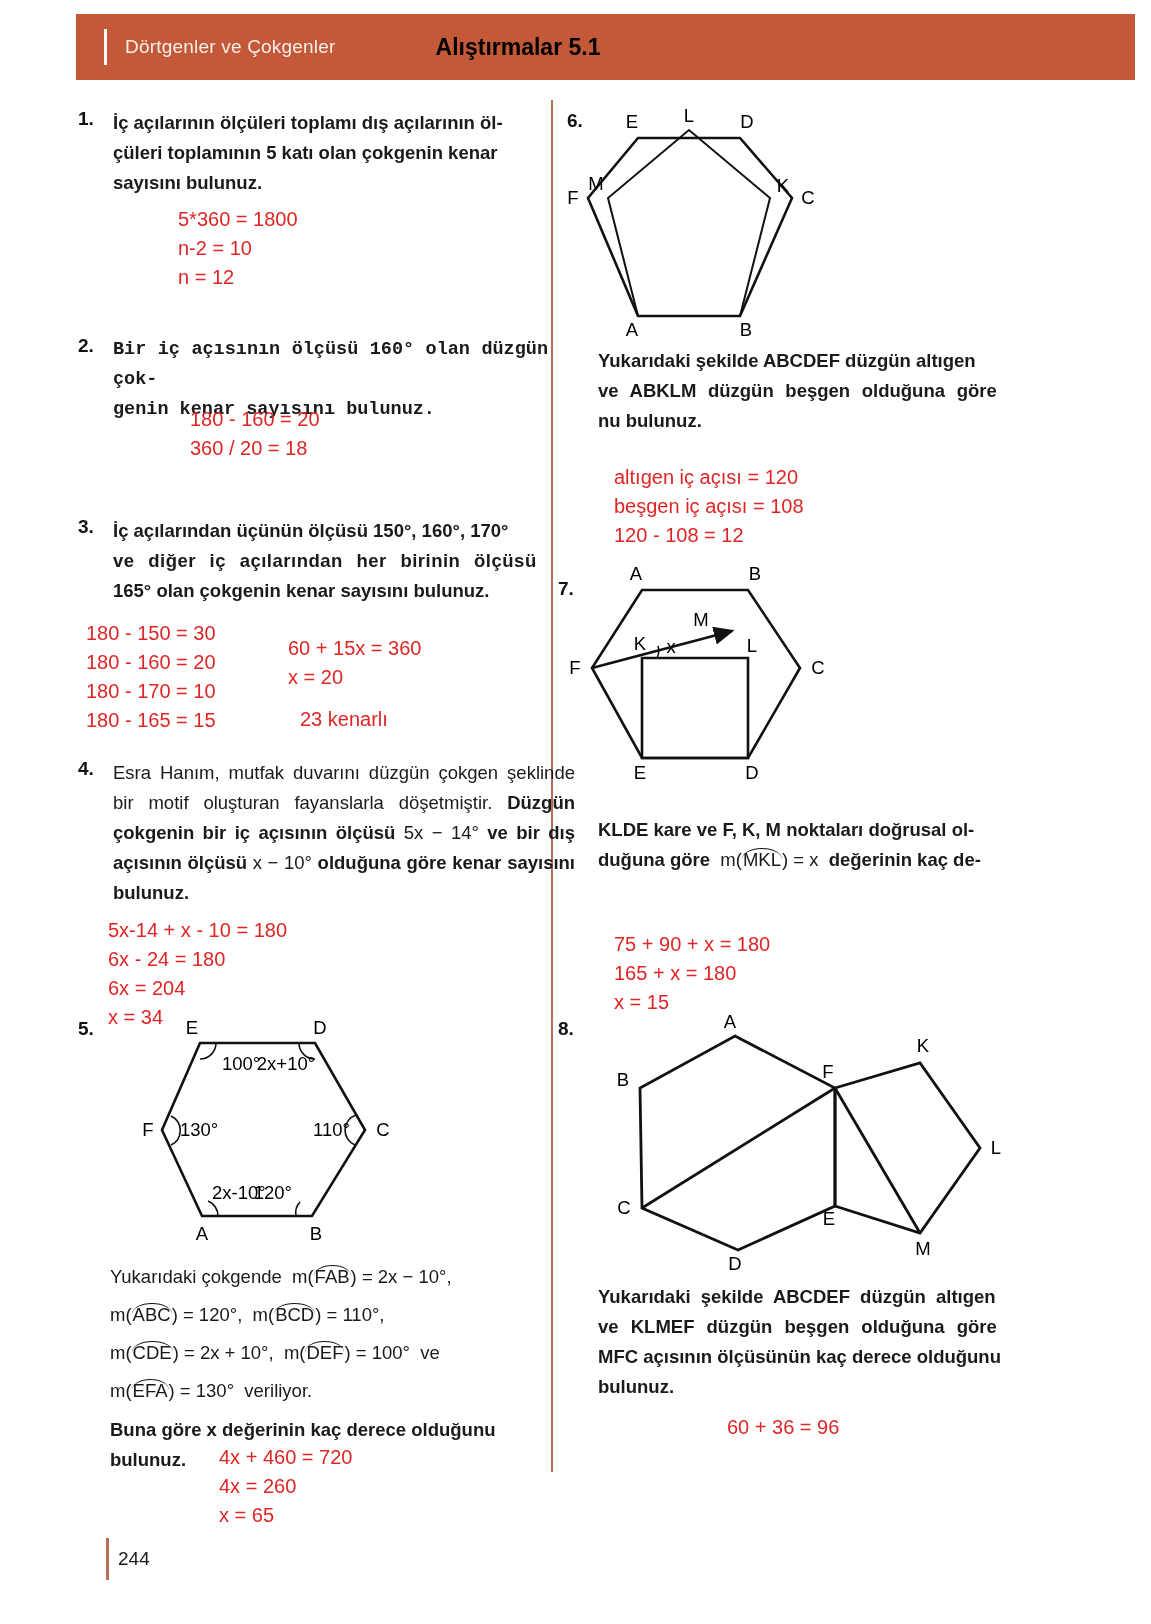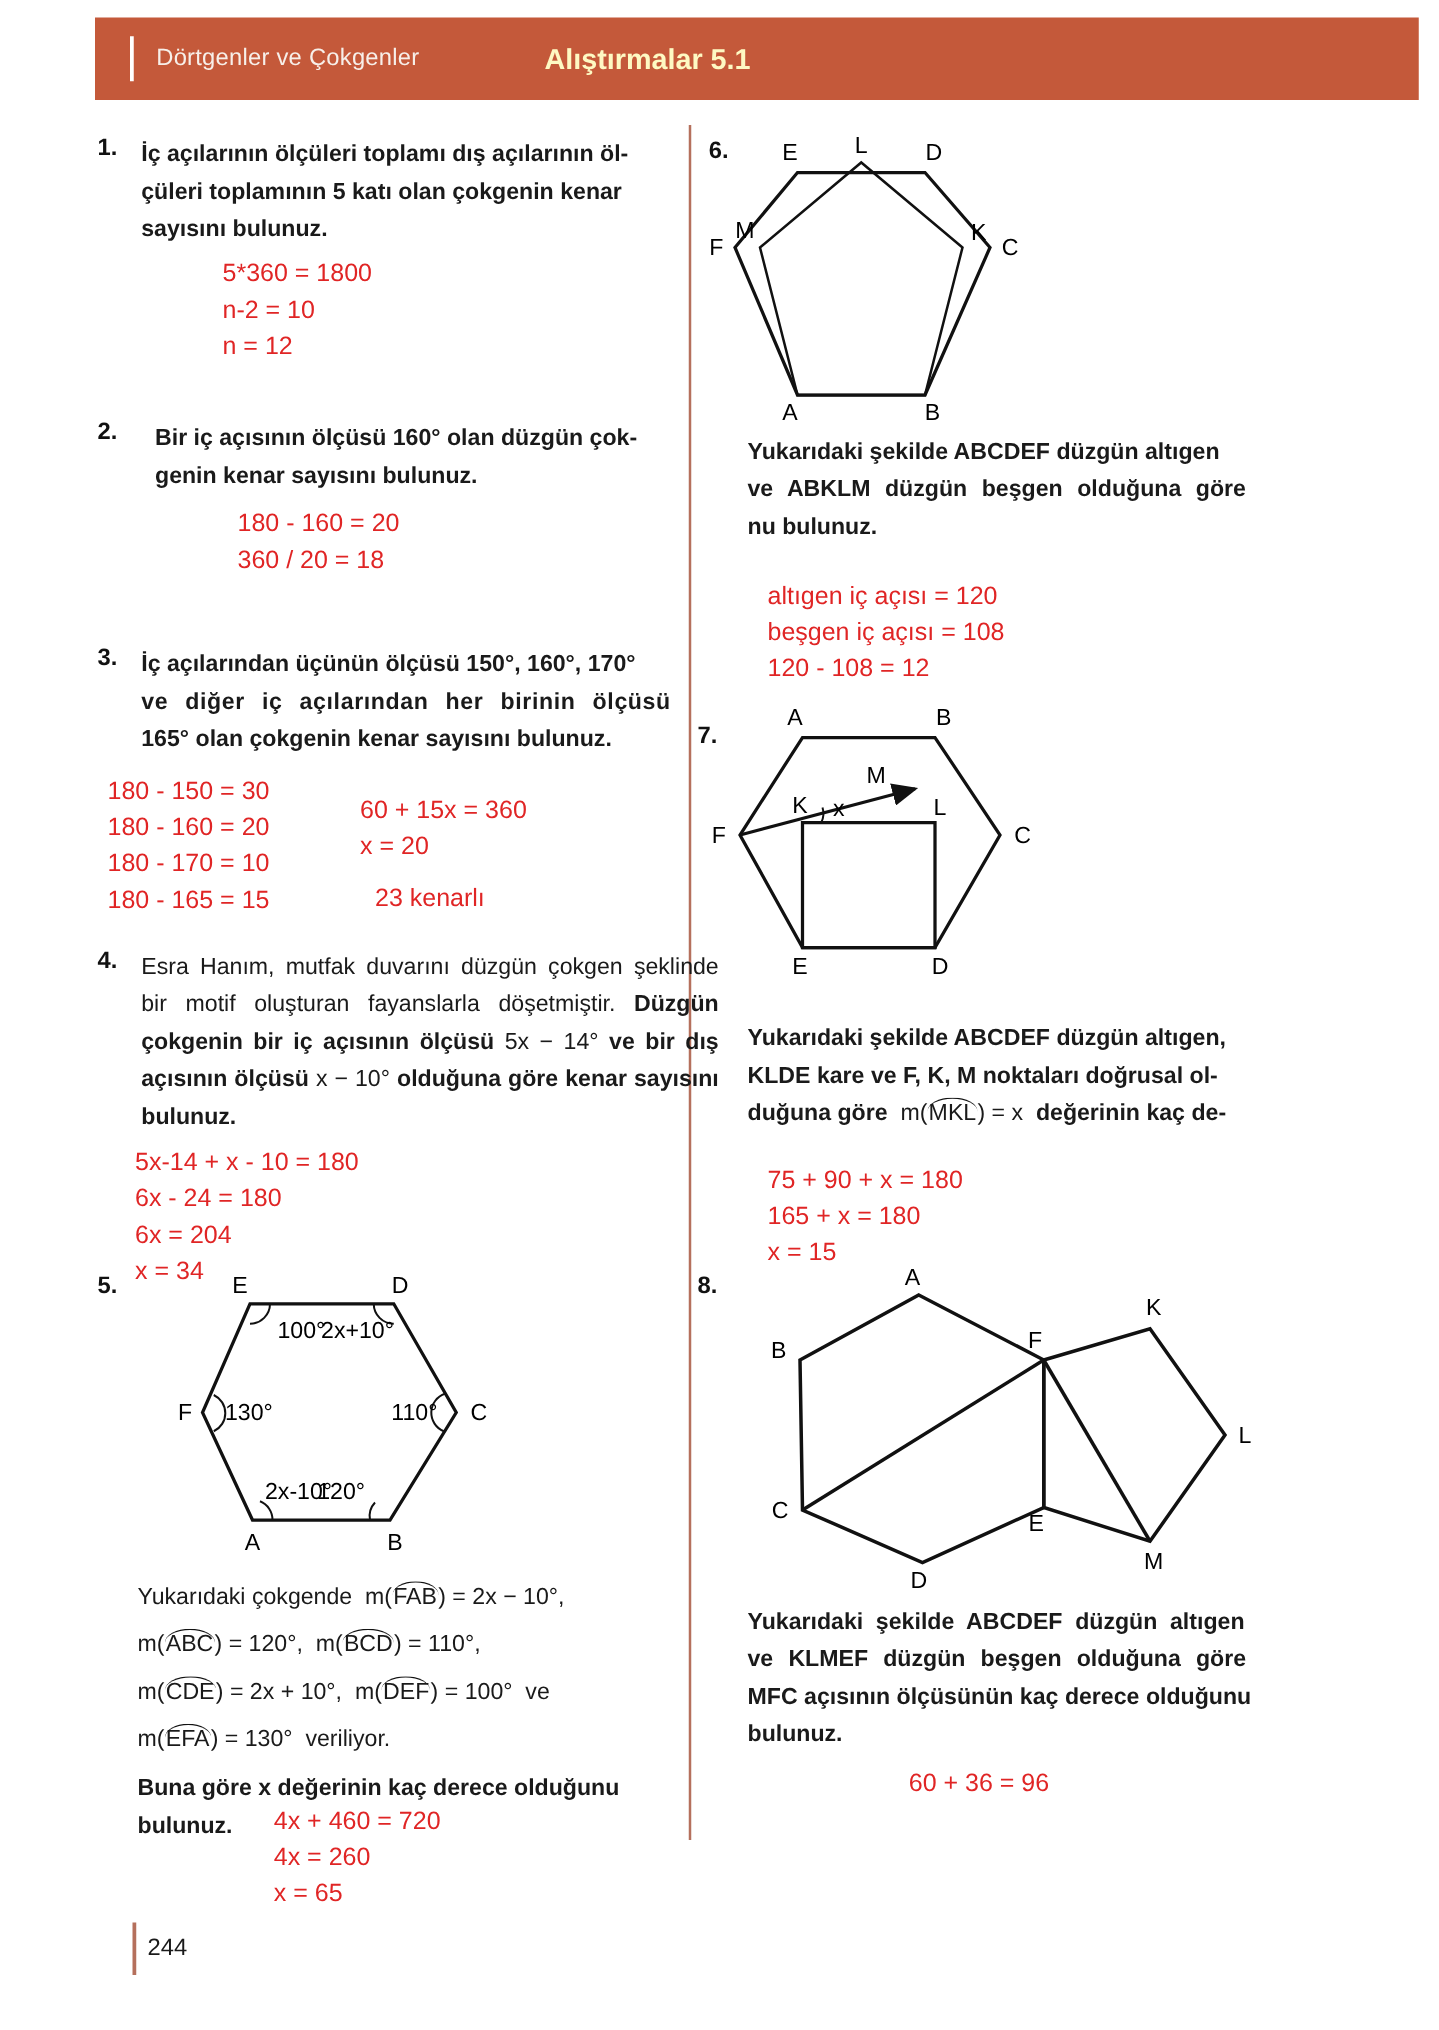--- a/index.html
+++ b/index.html
@@ -13,21 +13,21 @@
     position:absolute;left:76px;top:14px;width:1059px;height:66px;
     background:#c4593a;display:flex;align-items:center;
   }
   .header-rule{
     width:3px;height:36px;background:#ffffff;margin-left:28px;margin-right:18px;
   }
   .header-chapter{
     color:#f7efe9;font-size:19px;letter-spacing:.2px;white-space:nowrap;
   }
   .header-title{
-    color:#fef9c3;font-size:23px;font-weight:bold;margin-left:100px;white-space:nowrap;
+    color:#000000;font-size:23px;font-weight:bold;margin-left:100px;white-space:nowrap;
   }
 
   
   .col-divider{
     position:absolute;left:551px;top:100px;width:2px;height:1372px;background:#b5705c;
   }
   
   .page-rule{
     position:absolute;left:106px;top:1538px;width:3px;height:42px;background:#b5705c;
   }
@@ -74,21 +74,21 @@
   </div>
 </div>
 <div class="solblk" style="left:178px;top:205px;">
   <div class="solline">5*360 = 1800</div>
   <div class="solline">n-2 = 10</div>
   <div class="solline">n = 12</div>
 </div>
 
 <div class="q" style="left:78px;top:335px;width:470px;">
   <div class="q-num" style="left:0;top:0;">2.</div>
-  <div class="q-body b" style="margin-left:46px;width:435px;">
+  <div class="q-body b" style="margin-left:35px;width:435px;font-family:Liberation Mono, monospace;">
     <div>Bir iç açısının ölçüsü 160° olan düzgün çok-</div>
     <div>genin kenar sayısını bulunuz.</div>
   </div>
 </div>
 <div class="solblk" style="left:190px;top:405px;">
   <div class="solline">180 - 160 = 20</div>
   <div class="solline">360 / 20 = 18</div>
 </div>
 
 <div class="q" style="left:78px;top:516px;width:470px;">
@@ -235,21 +235,20 @@
     <text class="mtext" x="40" y="211" text-anchor="middle">E</text>
     <text class="mtext" x="-25" y="106" text-anchor="middle">F</text>
     <text class="mtext" x="40" y="82" text-anchor="middle">K</text>
     <text class="mtext" x="152" y="84" text-anchor="middle">L</text>
     <text class="mtext" x="101" y="58" text-anchor="middle">M</text>
     <text class="mtext" x="71" y="85" text-anchor="middle">x</text>
   </svg>
 </div>
 
 <div style="position:absolute;left:598px;top:815px;width:440px;font-size:18.5px;line-height:30px;font-weight:bold;">
-  <div>Yukarıdaki şekilde ABCDEF düzgün altıgen,</div>
   <div>KLDE kare ve F, K, M noktaları doğrusal ol-</div>
   <div>duğuna göre&nbsp; <span style="font-weight:normal;">m(<span style="border-top:1.5px solid #111;border-radius:60%;padding:0 1px;">MKL</span>) = x</span>&nbsp; değerinin kaç de-</div>
 </div>
 <div class="solblk" style="left:614px;top:930px;">
   <div class="solline">75 + 90 + x = 180</div>
   <div class="solline">165 + x = 180</div>
   <div class="solline">x = 15</div>
 </div>
 
 <div class="q-num" style="position:absolute;left:558px;top:1018px;">8.</div>

